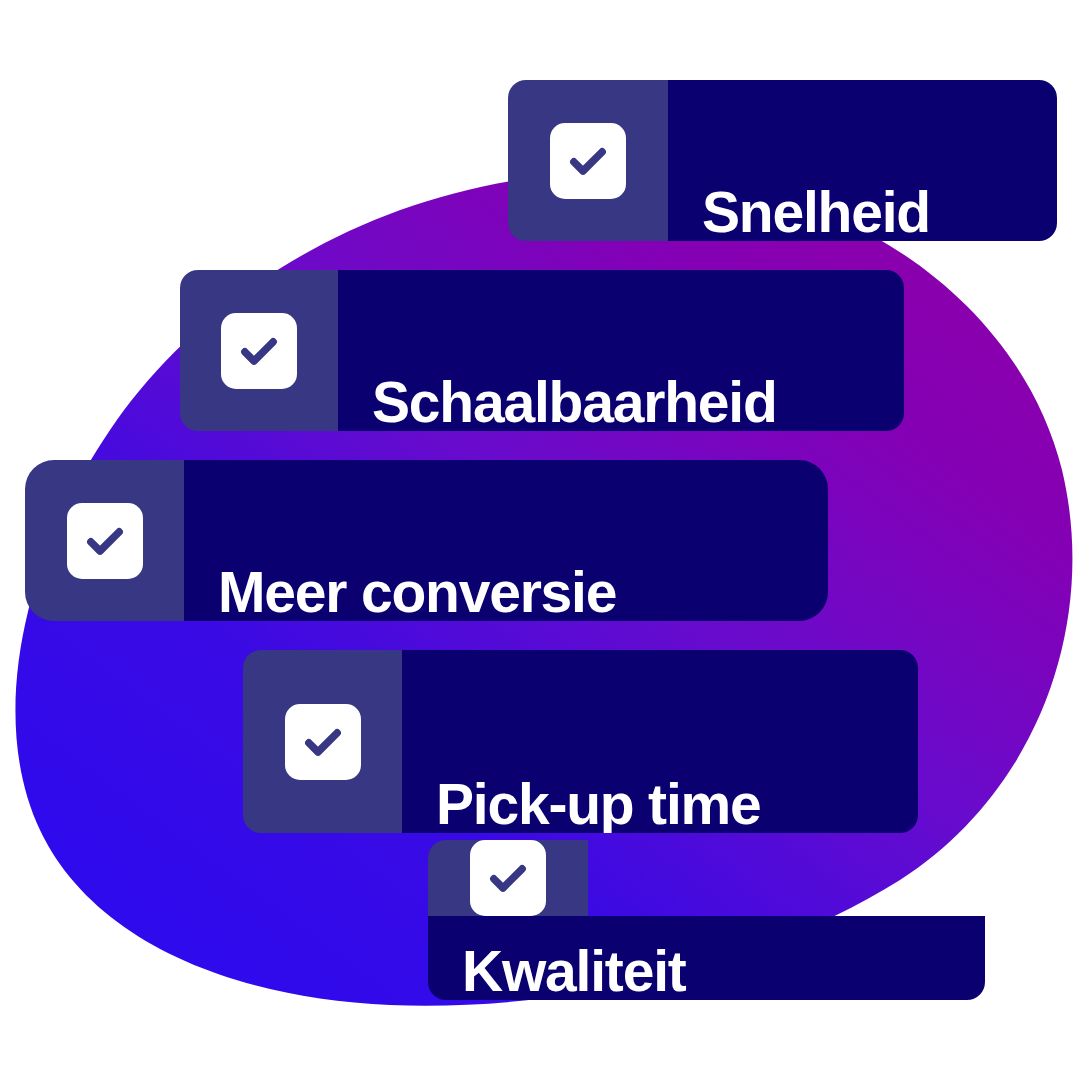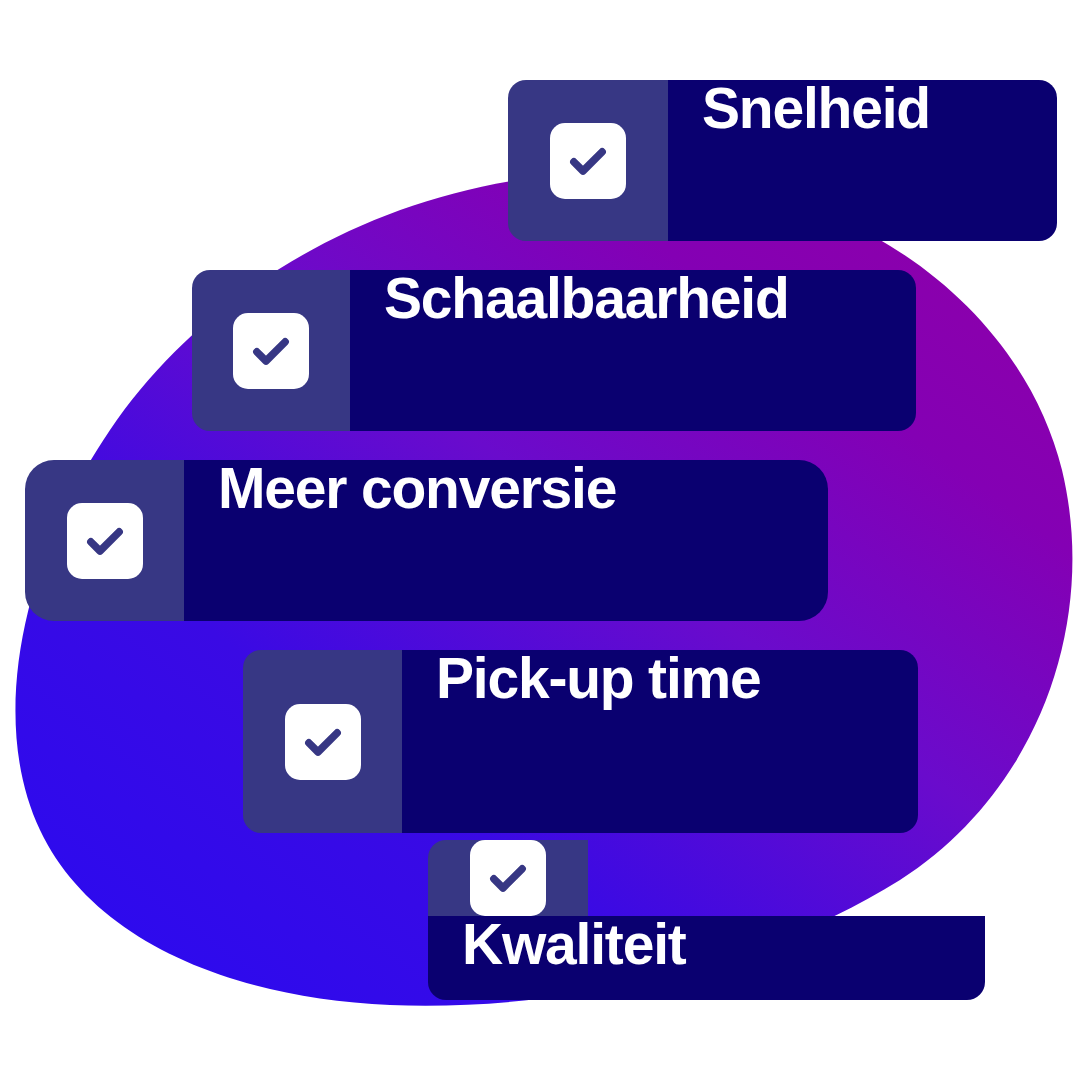--- a/index.html
+++ b/index.html
@@ -49,21 +49,21 @@
     flex: 0 0 auto;
     display: flex;
     align-items: center;
     justify-content: center;
     background: #373784;
   }
 
   .card-body {
     flex: 1 1 auto;
     display: flex;
-    align-items: flex-start;
+    align-items: flex-end;
     background: #0A0070;
     padding-left: 34px;
     padding-right: 14px;
   }
 
   .card-label {
     color: #FFFFFF;
     font-weight: 700;
     font-size: 57px;
     line-height: 1;
@@ -84,21 +84,21 @@
   .checkbox-icon svg {
     display: block;
     width: 50px;
     height: 50px;
   }
 
   
   #card-snelheid        { left: 508px; top:  80px; width: 549px; height: 161px; }
   #card-snelheid .card-iconpanel       { width: 160px; }
 
-  #card-schaalbaarheid  { left: 192px; top: 270px; width: 724px; height: 161px; }
+  #card-schaalbaarheid  { left: 180px; top: 270px; width: 724px; height: 161px; }
   #card-schaalbaarheid .card-iconpanel { width: 158px; }
 
   #card-meerconversie   { left:  25px; top: 460px; width: 803px; height: 161px; border-radius: 29px; }
   #card-meerconversie .card-iconpanel  { width: 159px; }
 
   #card-pickuptime      { left: 243px; top: 650px; width: 675px; height: 183px; }
   #card-pickuptime .card-iconpanel     { width: 159px; }
 
   #card-kwaliteit       { left: 428px; top: 840px; width: 557px; height: 160px; flex-direction: column; }
   #card-kwaliteit .card-iconpanel      { width: 160px; }

